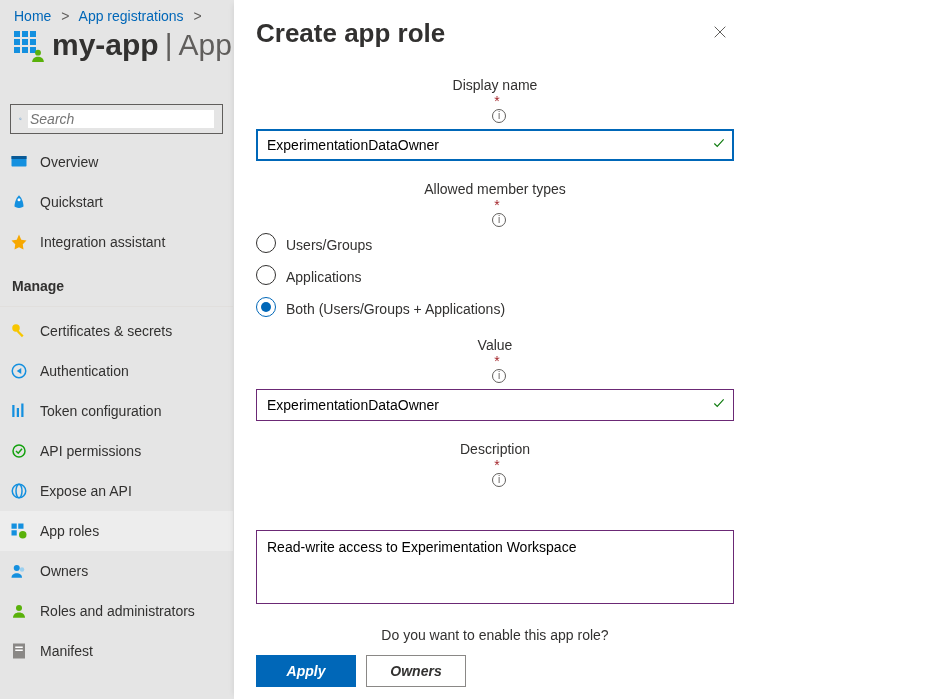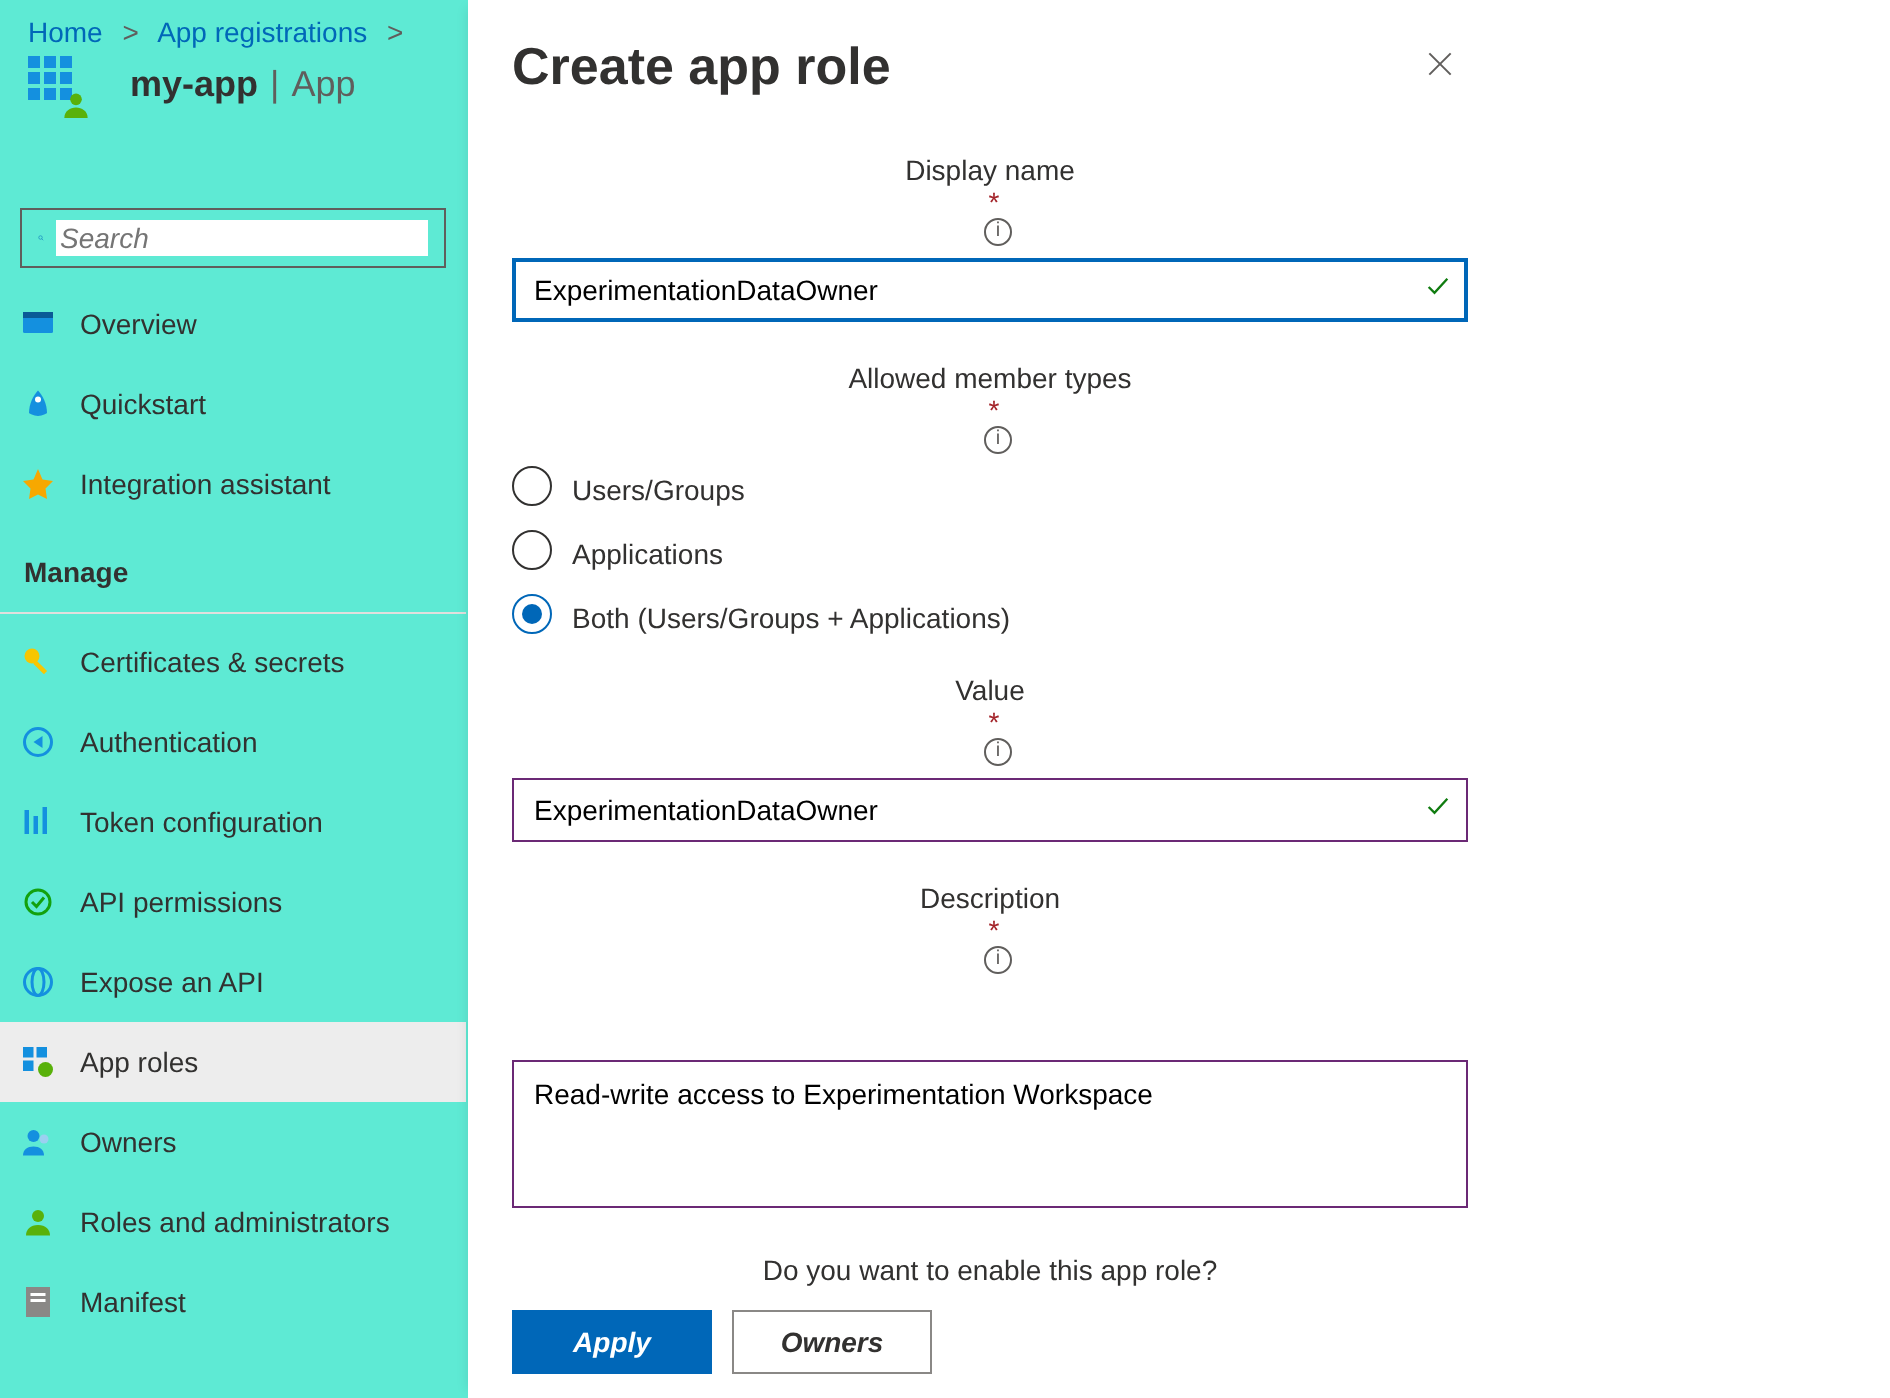--- a/index.html
+++ b/index.html
@@ -1,31 +1,31 @@
 <!DOCTYPE html>
 <html><head>
 <meta charset="utf-8">
 <style>
   * { box-sizing: border-box; }
   html, body { margin:0; padding:0; font-family: "Segoe UI", Arial, sans-serif; font-size:14px; color:#323130; background:#fff; }
   a { color:#0067b8; text-decoration:none; }
-  .page { width:758px; height:699px; position:relative; overflow:hidden; background:#5eead4; }
+  .page { width:758px; height:699px; position:relative; overflow:hidden; background:#e5e5e5; }
 
   
   .breadcrumb { padding:8px 14px 4px 14px; font-size:14px; color:#605e5c; }
   .breadcrumb a { color:#0067b8; }
   .breadcrumb .sep { margin:0 6px; color:#605e5c; }
 
   
   .title-row { display:flex; align-items:center; padding:0 14px 10px 14px; }
   .title-icon { width:28px; height:28px; margin-right:10px; position:relative; }
   .title-icon .grid { width:22px; height:22px; display:grid; grid-template-columns:repeat(3,1fr); grid-template-rows:repeat(3,1fr); gap:2px; }
   .title-icon .grid div { background:#1490df; }
   .title-icon .person { position:absolute; bottom:-3px; right:-3px; width:14px; height:14px; }
-  .title-text { font-size:18px; font-weight:600; color:#323130;margin-left:13px; }
+  .title-text { font-size:30px; font-weight:600; color:#323130; }
   .title-text .light { font-weight:400; color:#605e5c; }
   .title-sep { color:#605e5c; font-weight:400; margin:0 6px; }
 
   
   .left { position:absolute; left:0; top:100px; width:233px; bottom:0; border-right:0; }
   .search-wrap { padding:4px 10px 8px 10px; }
   .search-box { display:flex; align-items:center; border:1px solid #605e5c; height:30px; padding:0 8px; }
   .search-box input { border:0; outline:0; flex:1; font-size:14px; font-style:italic; color:#605e5c; }
   .nav-item { display:flex; align-items:center; height:40px; padding:0 10px; cursor:pointer; font-size:14px; color:#323130; }
   .nav-item.selected { background:#ededed; }

